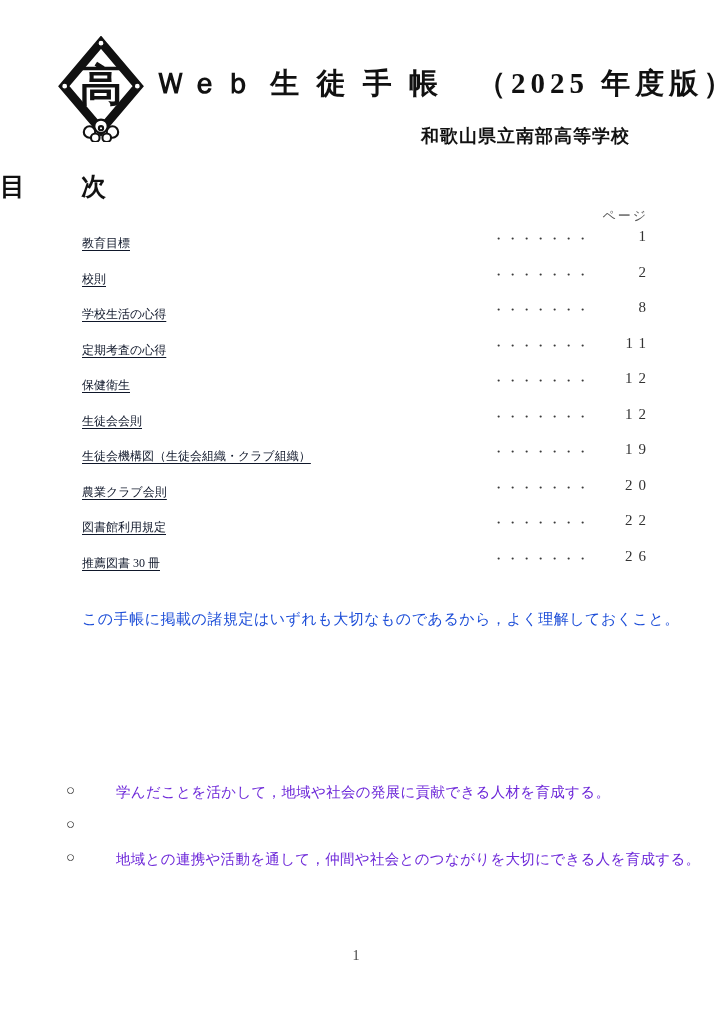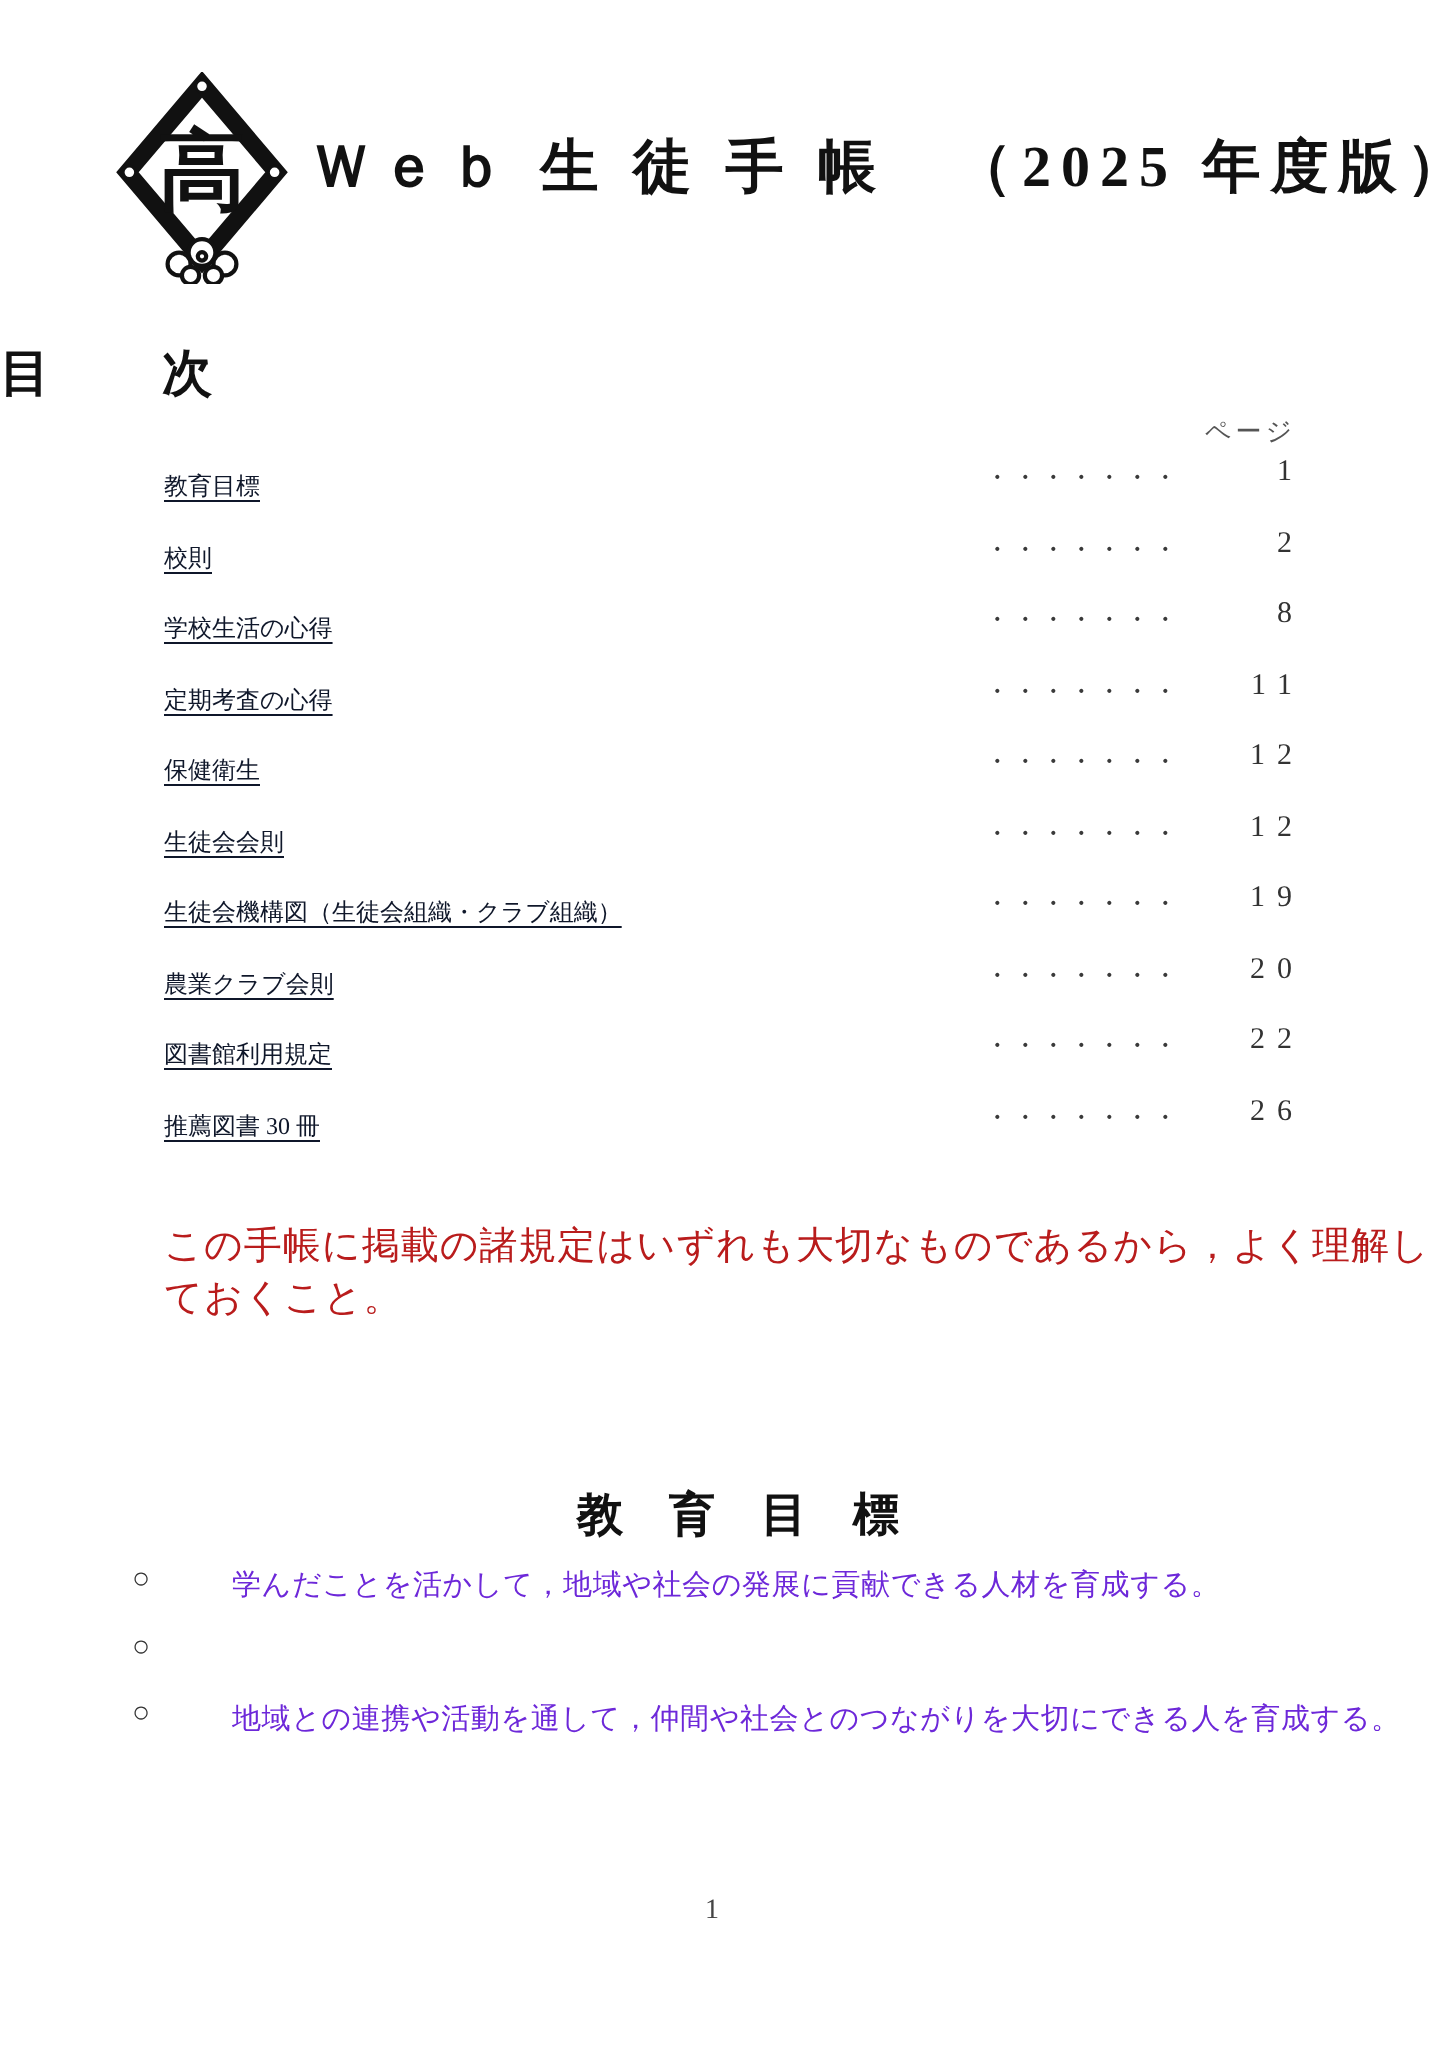--- a/index.html
+++ b/index.html
@@ -53,21 +53,21 @@
     white-space:nowrap;
   }
   .toc-page{
     position:absolute;right:-6px;top:2px;
     font-size:15px;color:#333;letter-spacing:6px;
     white-space:nowrap;
   }
   
   .note{
     position:absolute;left:82px;top:610px;
-    font-size:19px;color:#b91c1c;letter-spacing:0.5px;
+    font-size:15px;color:#1d4ed8;letter-spacing:0.5px;
   }
   
   .section-heading{
     position:absolute;left:14px;right:0;top:742px;
     text-align:center;
     font-size:23px;font-weight:bold;color:#111;
   }
   .bullets{position:absolute;left:0;top:782px;width:724px;}
   .bullet-row{position:relative;height:33.5px;}
   .bullet-marker{
@@ -99,20 +99,21 @@
       <circle cx="45" cy="94" r="7"></circle>
       <circle cx="33" cy="100" r="6"></circle>
       <circle cx="57" cy="100" r="6"></circle>
       <circle cx="39" cy="106" r="4.5"></circle>
       <circle cx="51" cy="106" r="4.5"></circle>
       <circle cx="45" cy="96" r="2.2"></circle>
     </g>
   </svg>
 
   <div class="title">Ｗｅｂ 生 徒 手 帳　（2025 年度版）</div>
+  <div class="school">和歌山県立南部高等学校</div>
 
   <div class="toc-heading">目　　次</div>
   <div class="page-label">ページ</div>
 
   <div class="toc">
       <div class="toc-row">
       <a class="toc-link">教育目標</a>
       <span class="toc-dots">・・・・・・・</span>
       <span class="toc-page">1</span>
     </div>
@@ -158,21 +159,20 @@
     </div>
       <div class="toc-row">
       <a class="toc-link">推薦図書 30 冊</a>
       <span class="toc-dots">・・・・・・・</span>
       <span class="toc-page">26</span>
     </div>
     </div>
 
   <div class="note">この手帳に掲載の諸規定はいずれも大切なものであるから，よく理解しておくこと。</div>
 
-  <div class="section-heading">教　育　目　標</div>
 
   <div class="bullets">
       <div class="bullet-row">
       <span class="bullet-marker">○</span>
       <span class="bullet-text">学んだことを活かして，地域や社会の発展に貢献できる人材を育成する。</span>
     </div>
       <div class="bullet-row">
       <span class="bullet-marker">○</span>
     </div>
       <div class="bullet-row">

